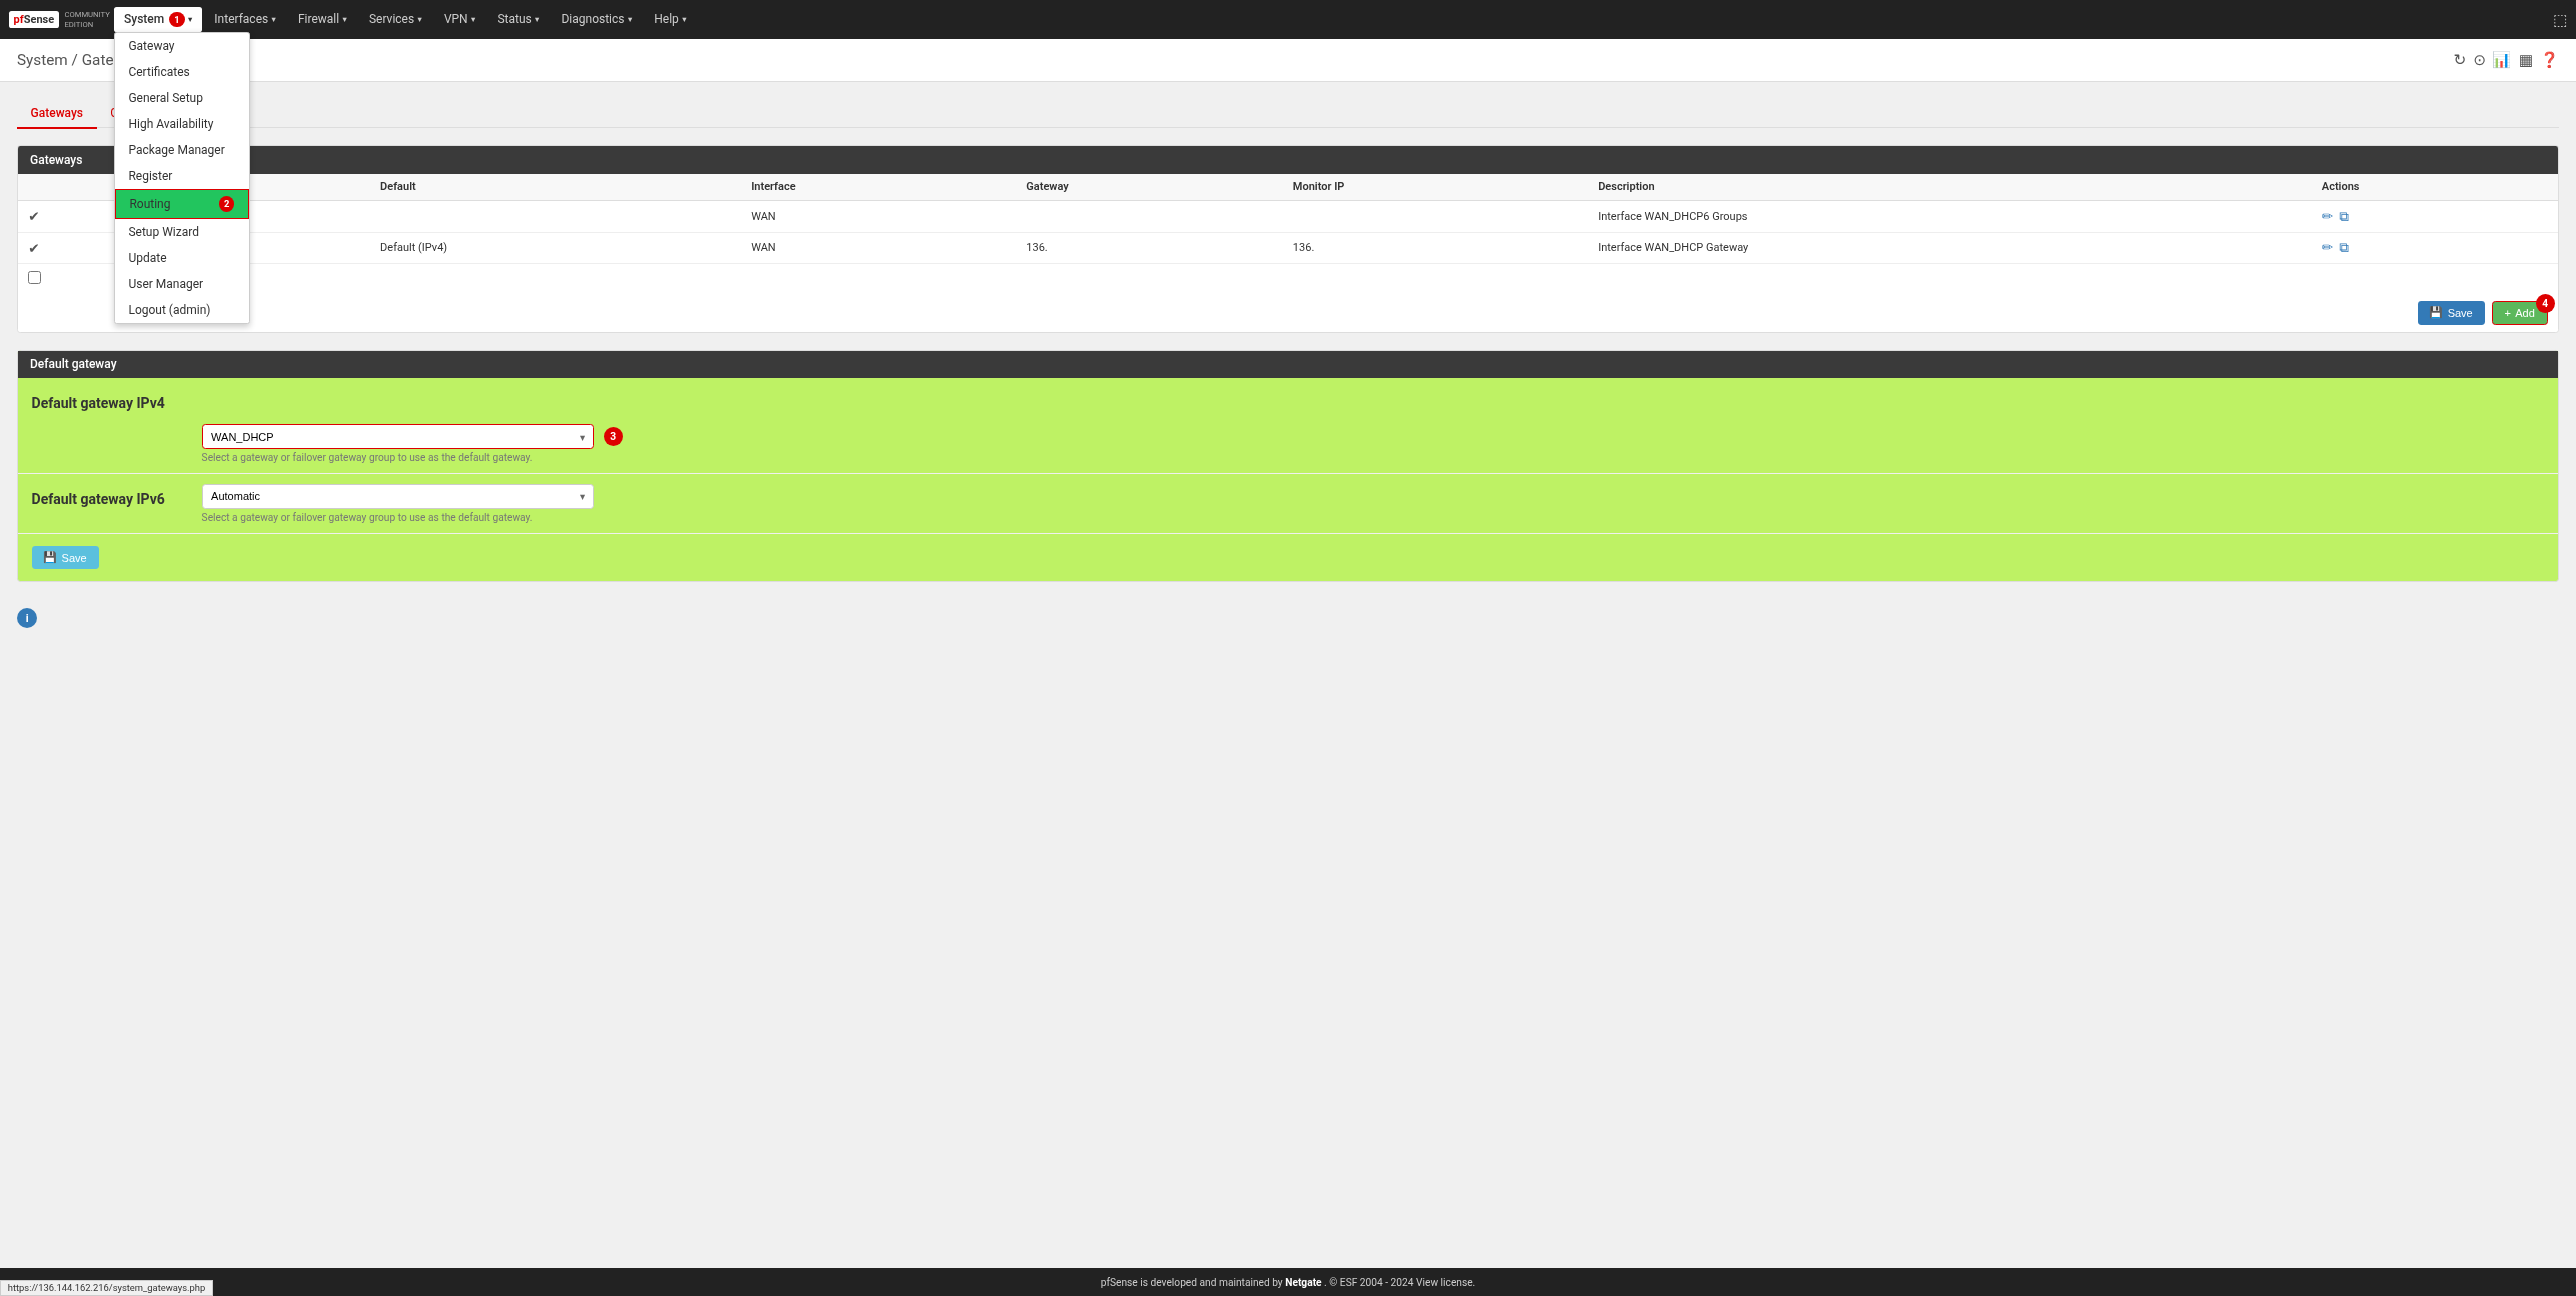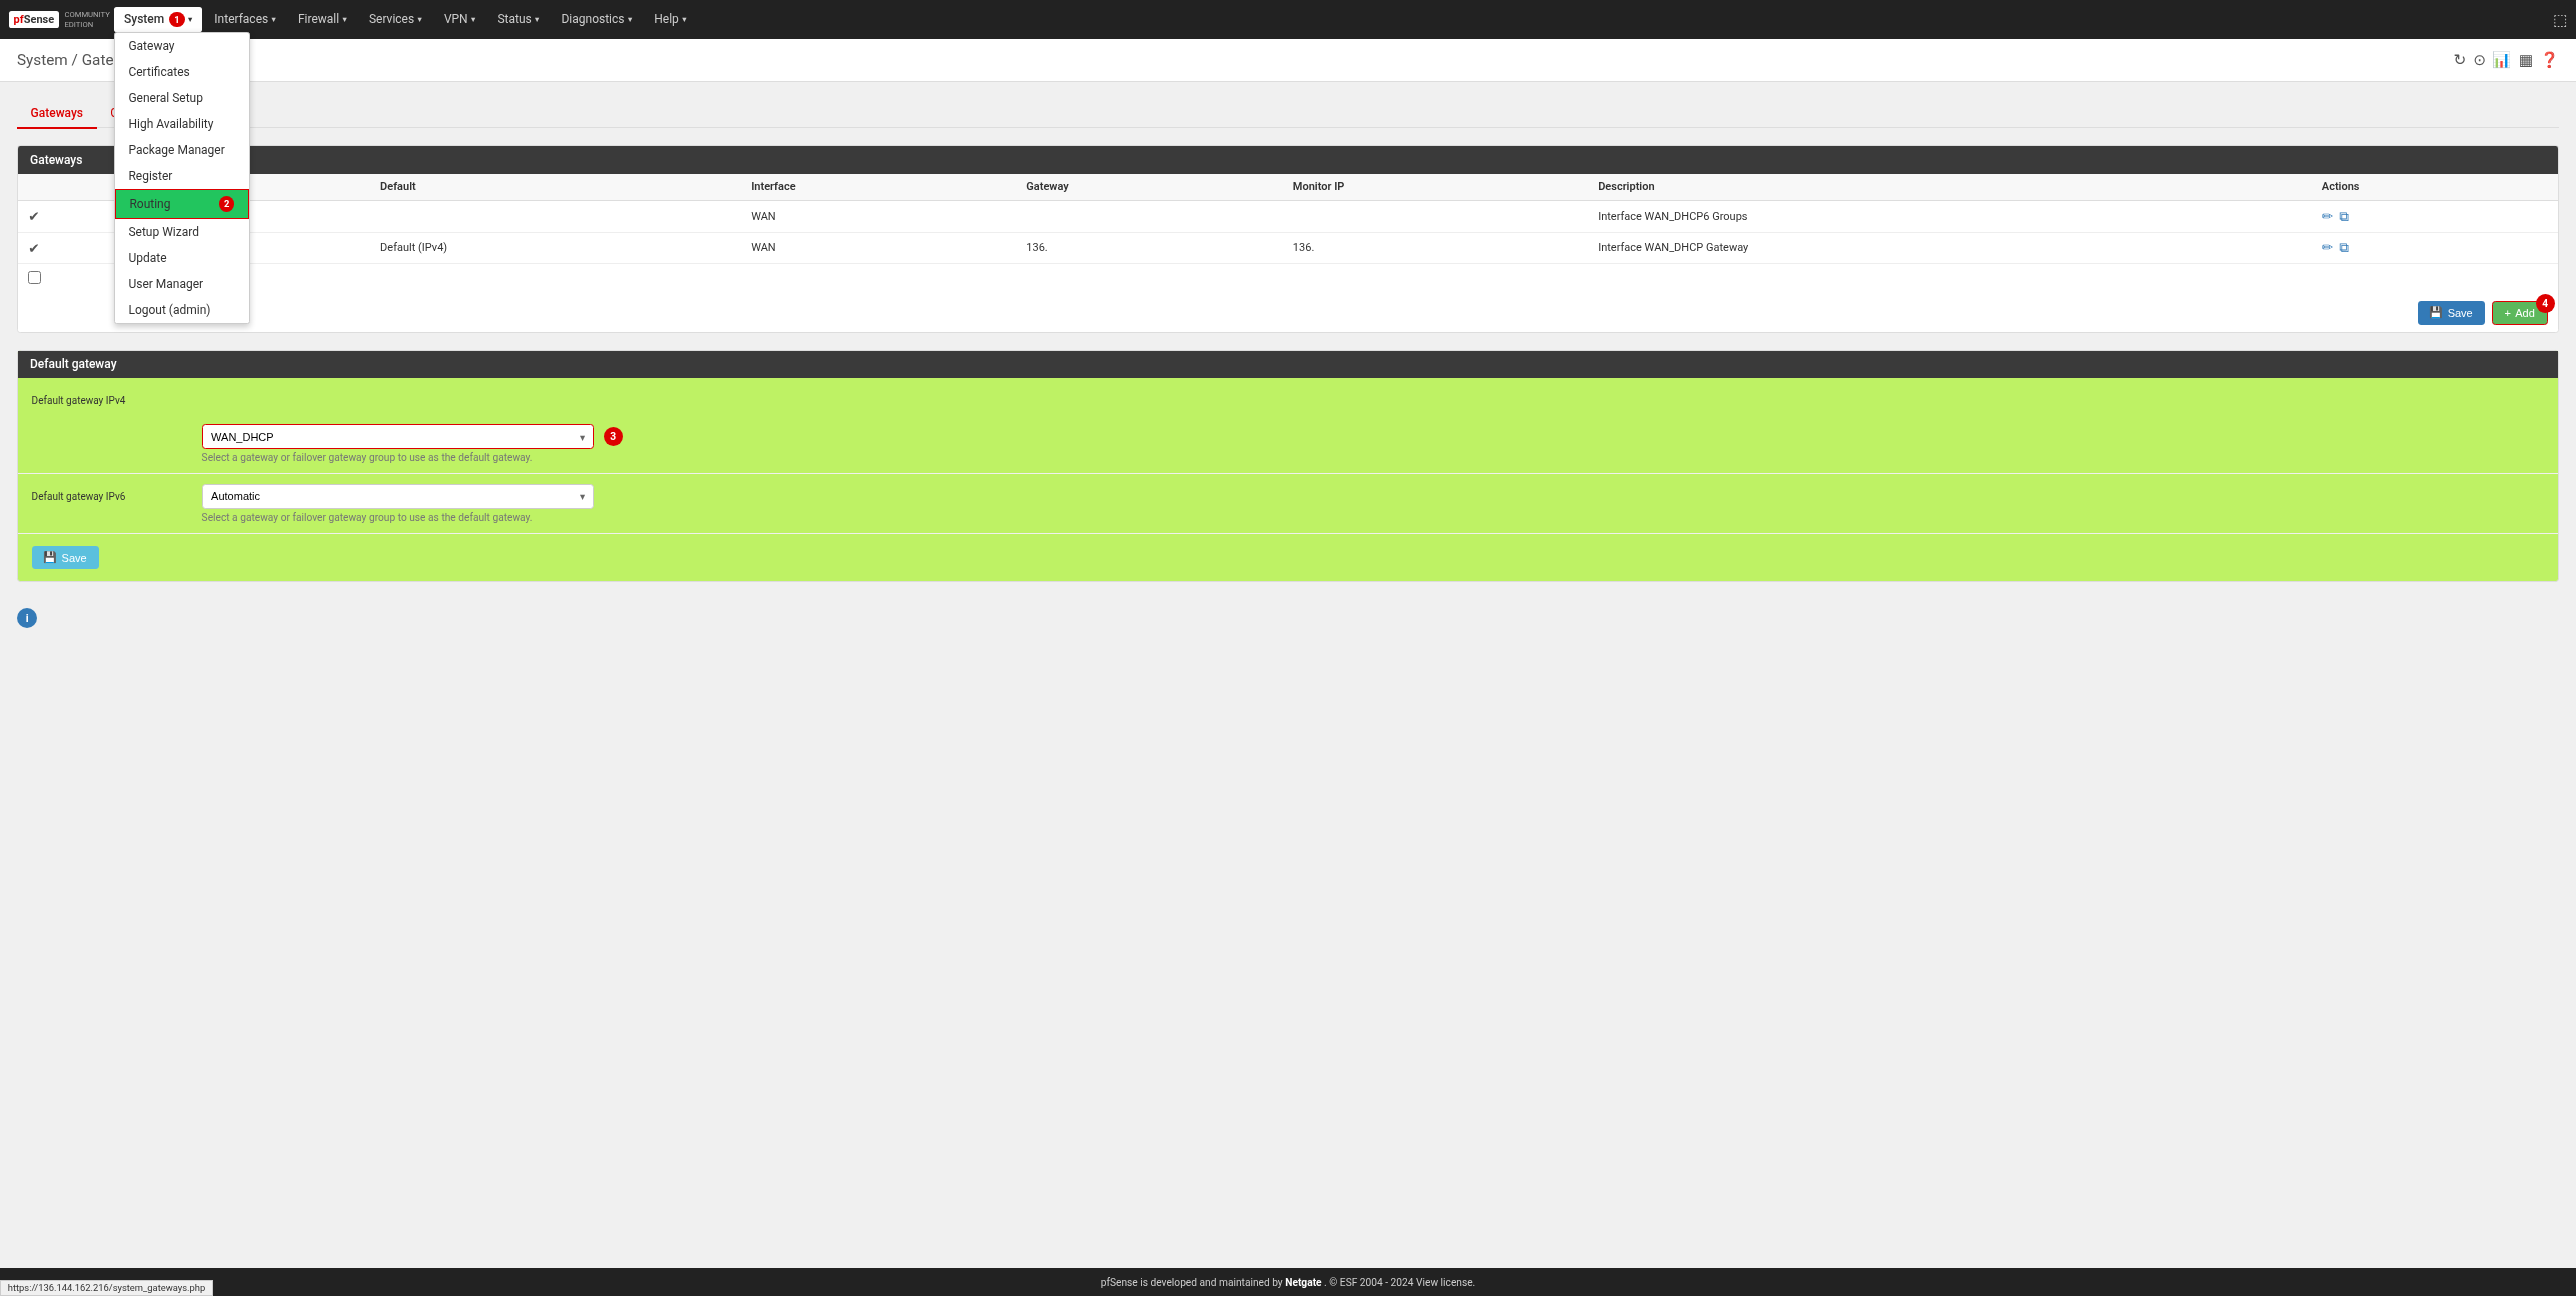--- a/index.html
+++ b/index.html
@@ -242,22 +242,22 @@
     }
     .form-row {
       display: flex;
       padding: 10.2px 13.6px;
       border-bottom: 0.9px solid #f0f0f0;
       align-items: flex-start;
     }
     .form-row:last-child { border-bottom: none; }
     .form-label {
       width: 170px;
-      font-weight: 400;
-      font-size: 10px;
+      font-weight: 700;
+      font-size: 14px;
       padding-top: 6.8px;
       color: #333;
       flex-shrink: 0;
     }
     .form-control-wrap {
       flex: 1;
     }
     .form-select {
       width: 100%;
       max-width: 392px;

